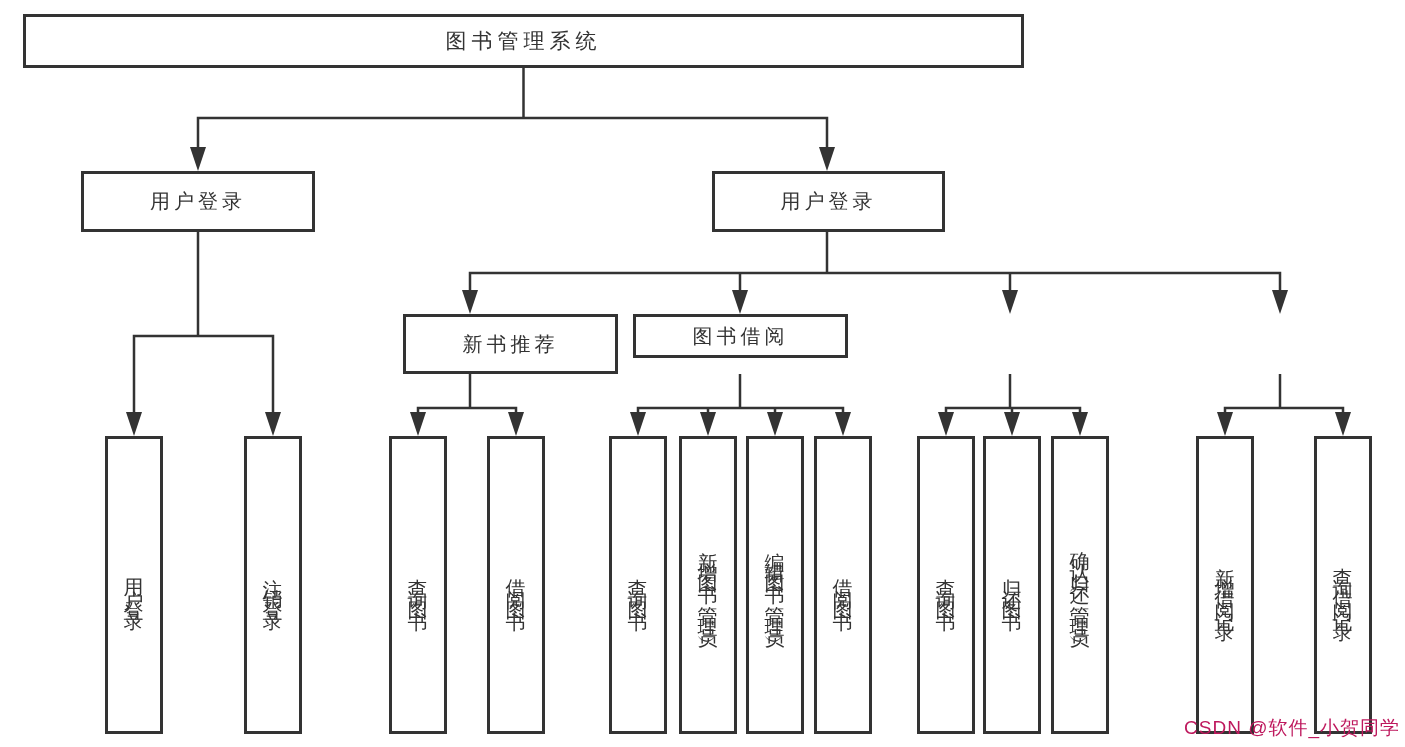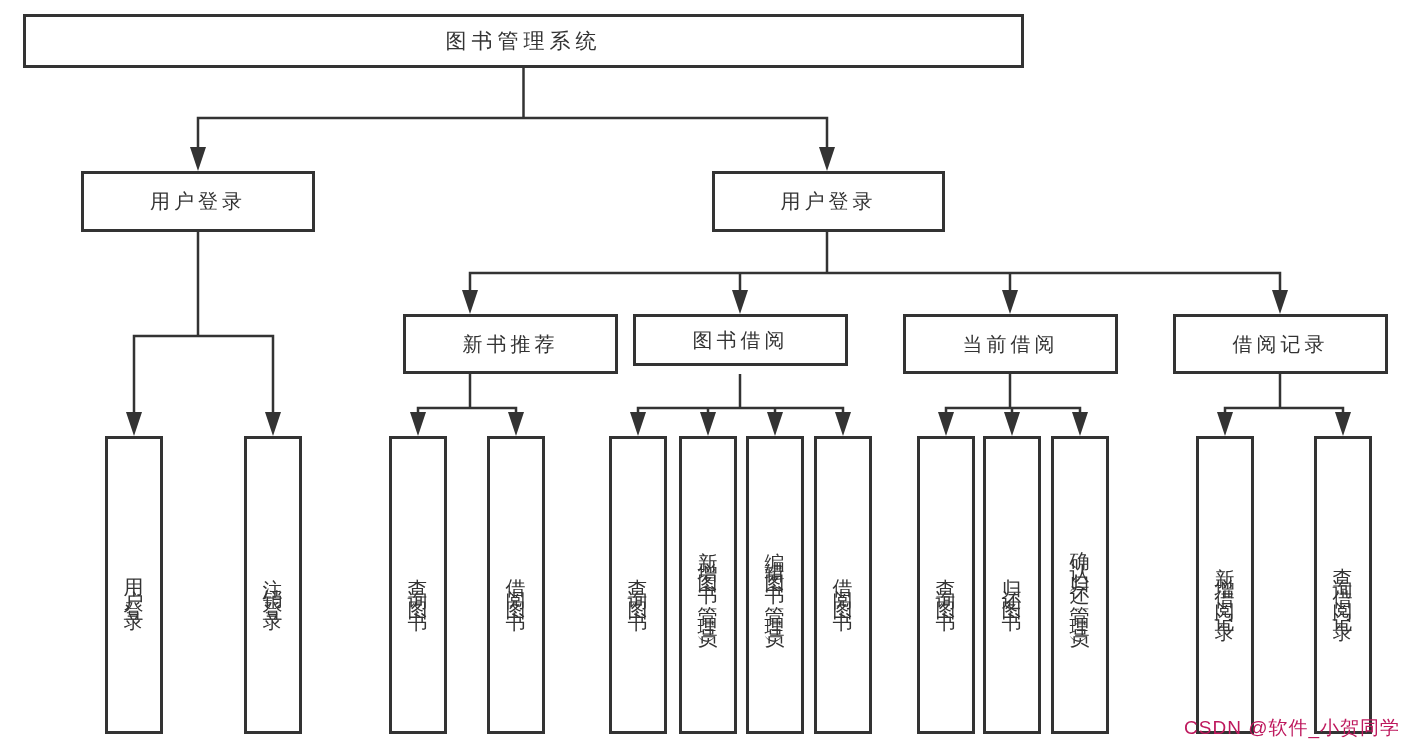--- a/index.html
+++ b/index.html
@@ -120,23 +120,21 @@
       <polygon points="1335,412 1351,412 1343,436"></polygon>
     </g>
   </svg>
 
   <div class="node h-node root-node" style="left:23px; top:14px; width:1001px; height:54px;">图书管理系统</div>
 
   <div class="node h-node" style="left:81px; top:171px; width:234px; height:61px;">用户登录</div>
   <div class="node h-node" style="left:712px; top:171px; width:233px; height:61px;">用户登录</div>
 
   <div class="node h-node" style="left:363px; top:314px; width:215px; height:60px;margin-left:40px;">新书推荐</div>
-  <div class="node h-node" style="left:633px; top:314px; width:215px; height:52px;">图书借阅</div>
-  <div class="node h-node" style="left:903px; top:314px; width:215px; height:60px;">当前借阅</div>
-  <div class="node h-node" style="left:1173px; top:314px; width:215px; height:60px;">借阅记录</div>
+  <div class="node h-node" style="left:633px; top:314px; width:215px; height:44px;">图书借阅</div>
 
   <div class="node v-node" style="left:105px;">
     <span>用户登录</span>
   </div>
   <div class="node v-node" style="left:244px;">
     <span>注销登录</span>
   </div>
 
   <div class="node v-node" style="left:389px;">
     <span>查询图书</span>

